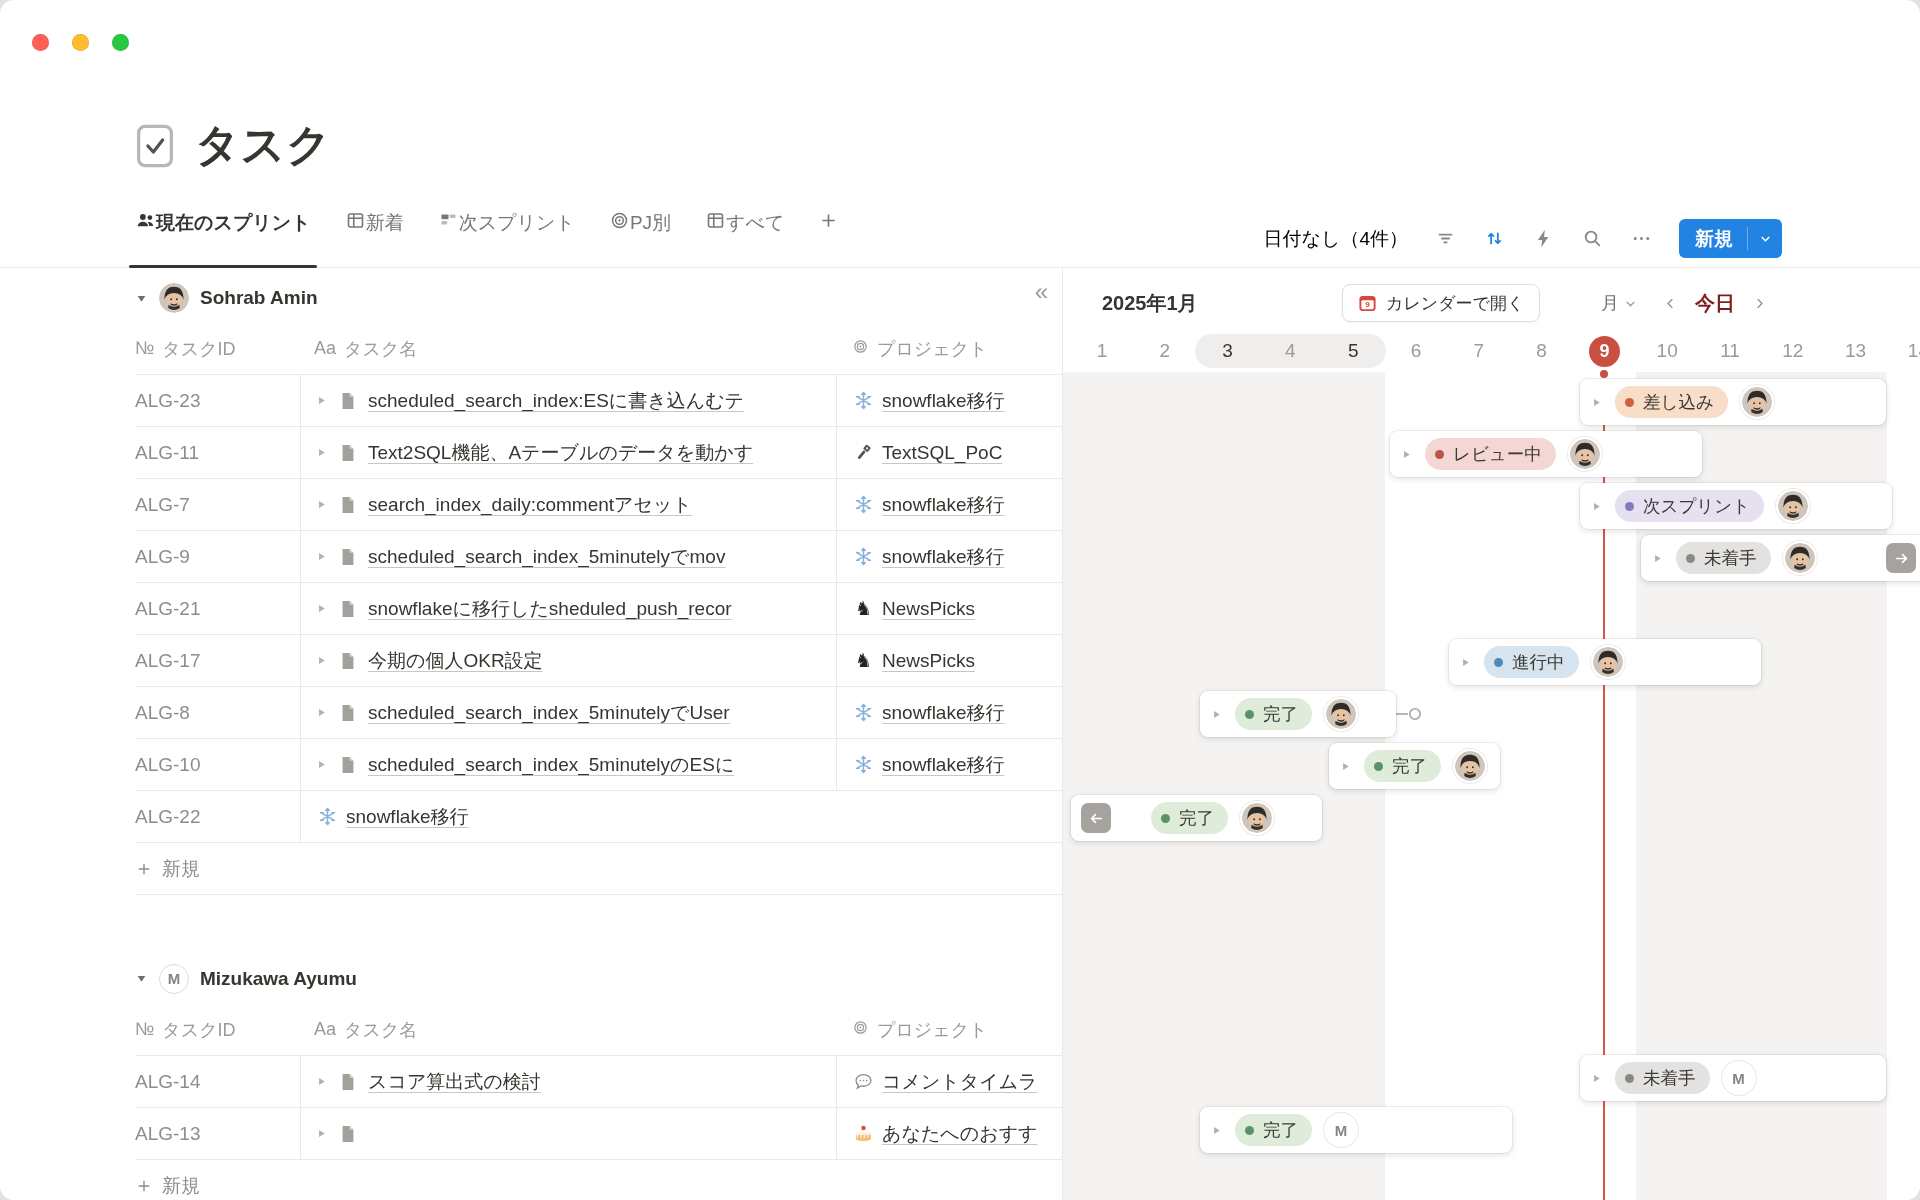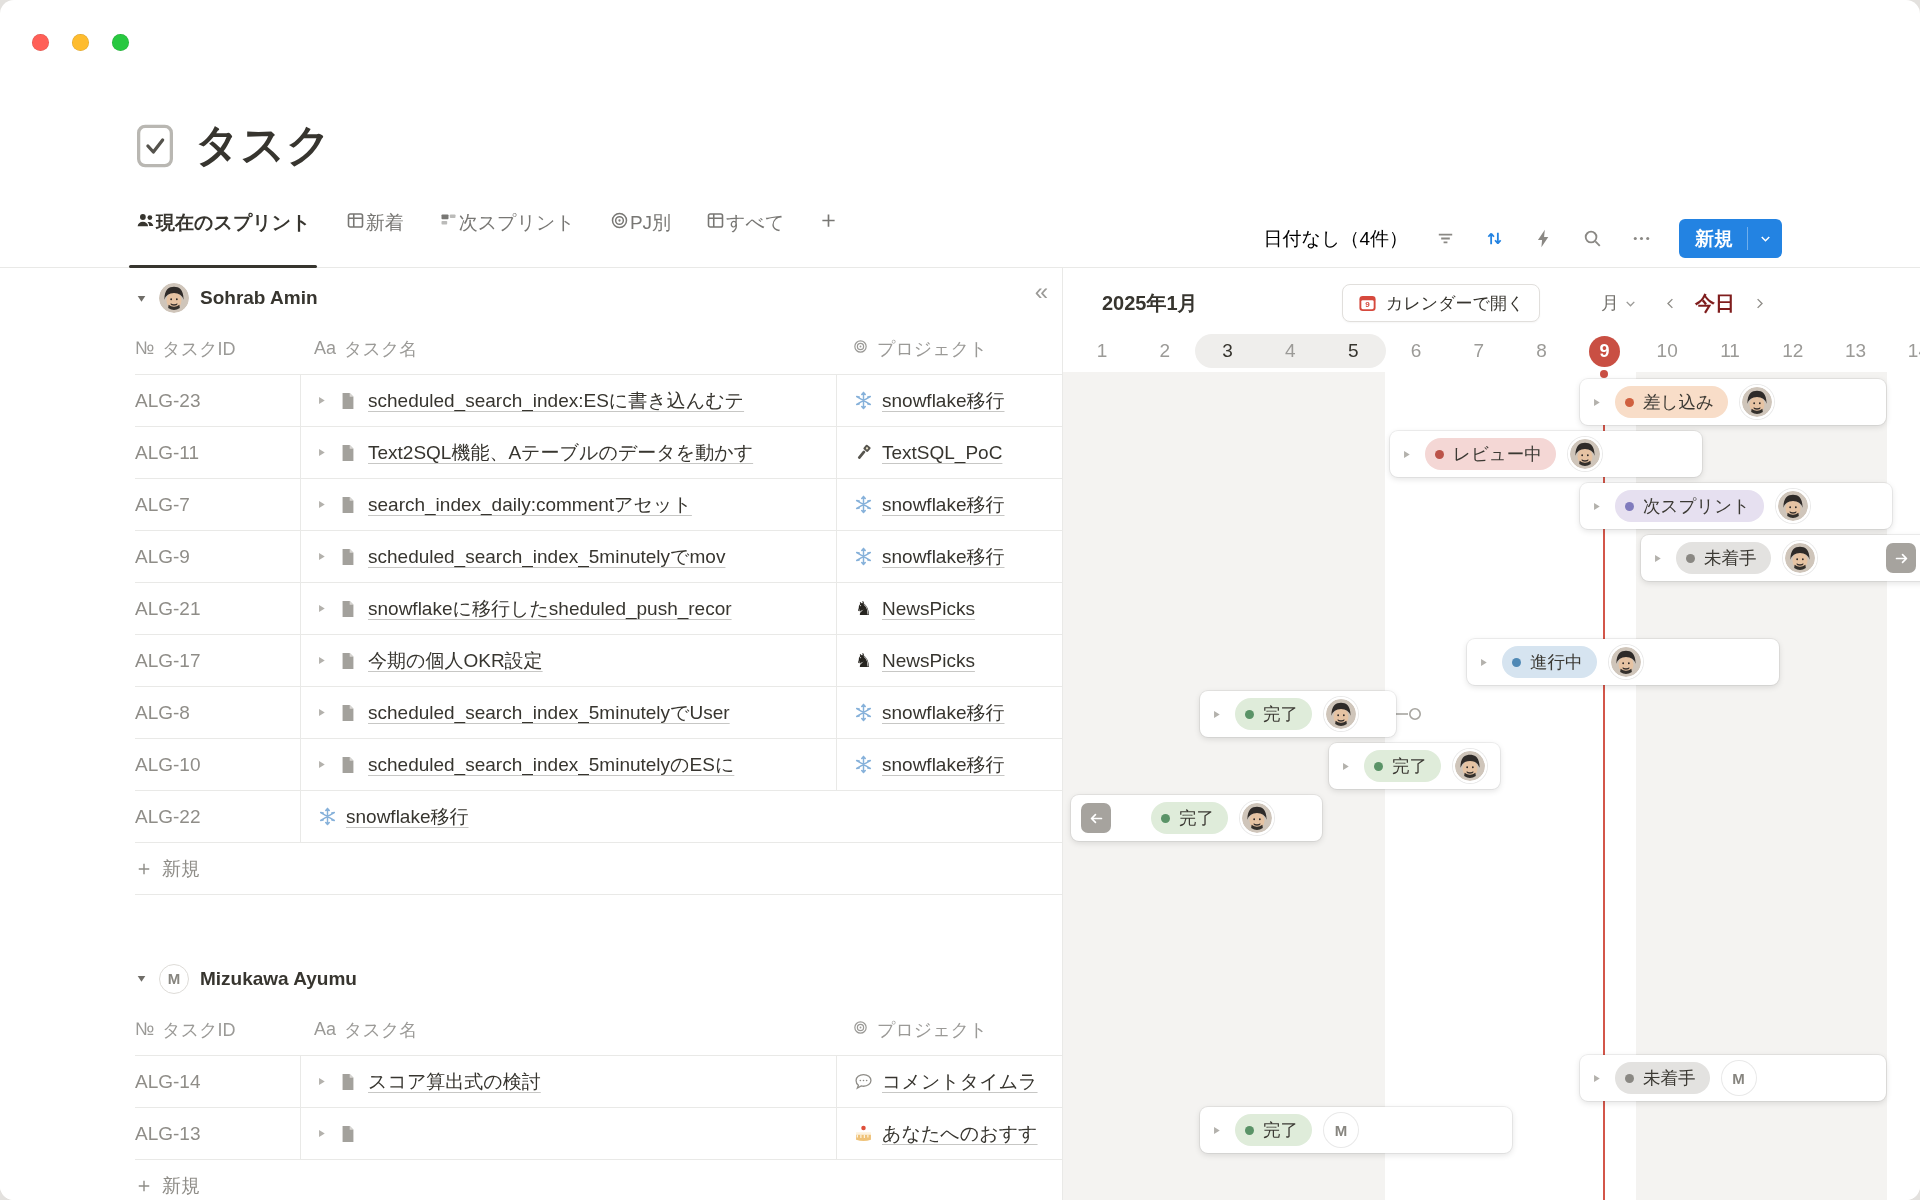--- a/index.html
+++ b/index.html
@@ -725,21 +725,21 @@
                 <path d="M13.8 24.2q4.2 2.4 8.4 0l-.5 2.2q-3.7 2-7.4 0z" fill="#3a332f"></path>
                 <path d="M11.5 26q6.5 5 13 0l.5 4q-7 4.5-14 0z" fill="#34302c"></path>
               </g>
             </svg>
           </span>
           <span class="edge-btn abs" style="left: 245px;">
             <svg viewBox="0 0 24 24" fill="none" stroke="#fff" stroke-width="2.4" stroke-linecap="round" stroke-linejoin="round">
               <path d="M5 12h13M13.5 6.5l5.5 5.5-5.5 5.5"></path>
             </svg>
           </span>
-        </div><div class="bar" style="left: 404px; top: 371px; width: 312px;">
+        </div><div class="bar" style="left: 386px; top: 371px; width: 312px;">
           <span class="tri-r">
             <svg viewBox="0 0 24 24" fill="currentColor">
               <path d="M7.5 5.5l10.5 6.5-10.5 6.5z"></path>
             </svg>
           </span>
           <span class="pill" style="background: rgb(214, 228, 240);">
             <span class="dot" style="background: rgb(80, 137, 181);"></span>
             <span>進行中</span>
           </span>
           <span class="avatar">

